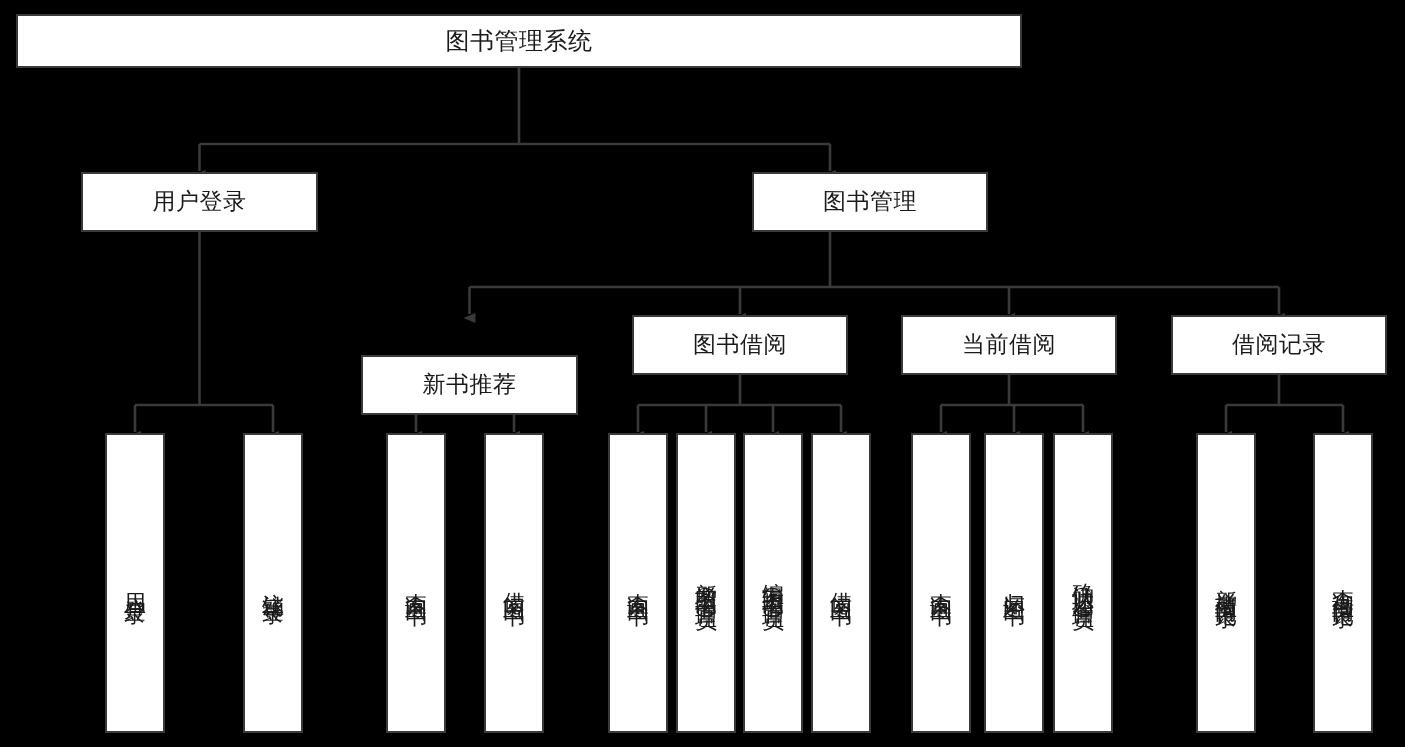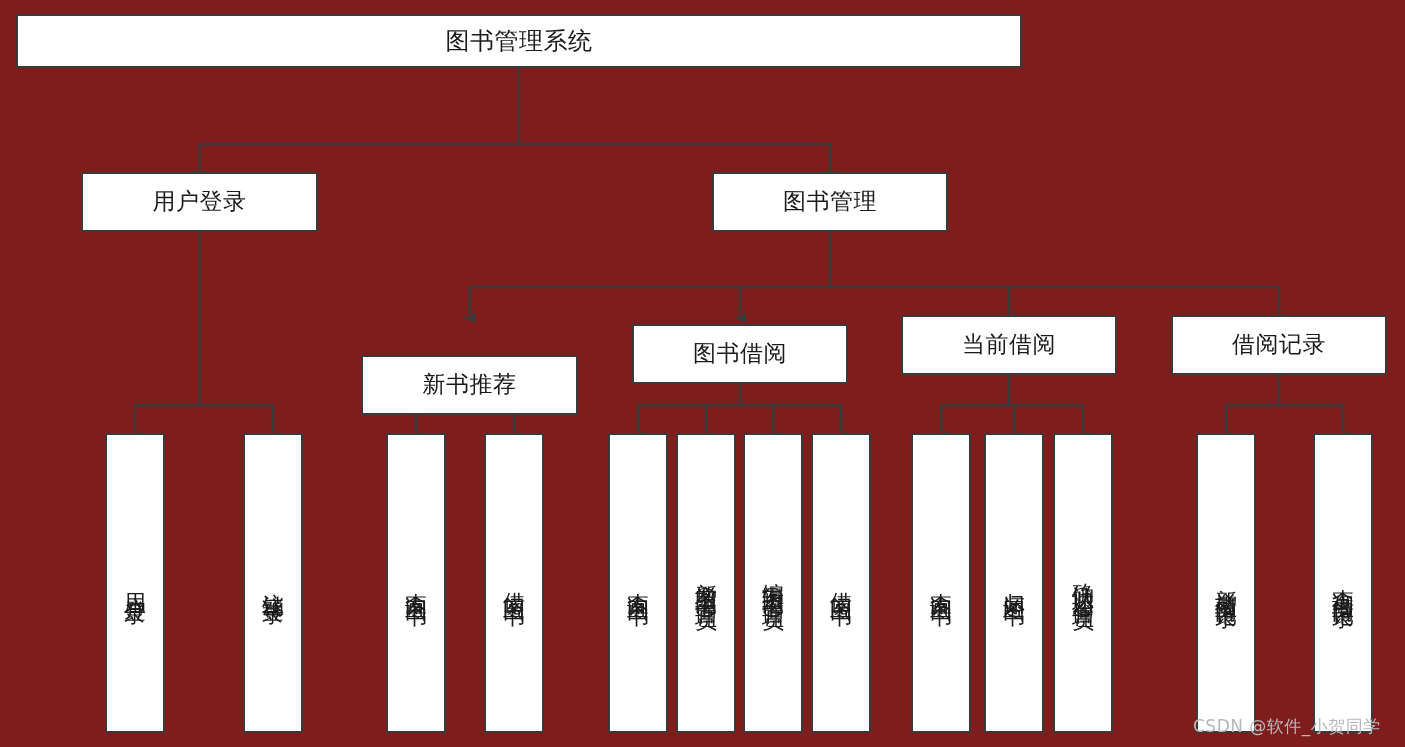--- a/index.html
+++ b/index.html
@@ -7,21 +7,21 @@
     padding: 0;
     background: #ffffff;
   }
   body {
     font-family: "DejaVu Sans", "Liberation Sans", sans-serif;
   }
   #canvas {
     position: relative;
     width: 1405px;
     height: 747px;
-    background: #7f1d1d;
+    background: #000000;
     overflow: hidden;
   }
   svg.edges {
     position: absolute;
     left: 0;
     top: 0;
     width: 1405px;
     height: 747px;
     pointer-events: none;
   }
@@ -115,27 +115,27 @@
       </g>
   </svg>
 
   <div id="node-layer">
       <div class="node horiz root" style="left: 16px; top: 14px; width: 1006px; height: 54px;">
         <span class="htext">图书管理系统</span>
       </div>
       <div class="node horiz" style="left: 81px; top: 172px; width: 237px; height: 60px;">
         <span class="htext">用户登录</span>
       </div>
-      <div class="node horiz" style="left: 712px; top: 172px; width: 236px; height: 60px;">
+      <div class="node horiz" style="left: 752px; top: 172px; width: 236px; height: 60px;">
         <span class="htext">图书管理</span>
       </div>
       <div class="node horiz" style="left: 361px; top: 315px; width: 217px; height: 60px; margin-top: 40px;">
         <span class="htext">新书推荐</span>
       </div>
-      <div class="node horiz" style="left: 632px; top: 315px; width: 216px; height: 60px; margin-top: 9px;">
+      <div class="node horiz" style="left: 632px; top: 315px; width: 216px; height: 60px;">
         <span class="htext">图书借阅</span>
       </div>
       <div class="node horiz" style="left: 901px; top: 315px; width: 216px; height: 60px; justify-content: center;">
         <span class="htext">当前借阅</span>
       </div>
       <div class="node horiz" style="left: 1171px; top: 315px; width: 216px; height: 60px;">
         <span class="htext">借阅记录</span>
       </div>
       <div class="node vert" style="left: 105px; top: 433px; width: 60px; height: 300px;">
         <span class="vtext">用户登录</span>
@@ -171,15 +171,14 @@
         <span class="vtext">确认归还（管理员）</span>
       </div>
       <div class="node vert" style="left: 1196px; top: 433px; width: 60px; height: 300px;">
         <span class="vtext">新增借阅记录</span>
       </div>
       <div class="node vert" style="left: 1313px; top: 433px; width: 60px; height: 300px;">
         <span class="vtext">查询借阅记录</span>
       </div>
     </div>
 
-  <div class="watermark" style="left: 1193px; top: 715px;">CSDN @软件_小贺同学</div>
 
 </div>
 
 </body></html>

